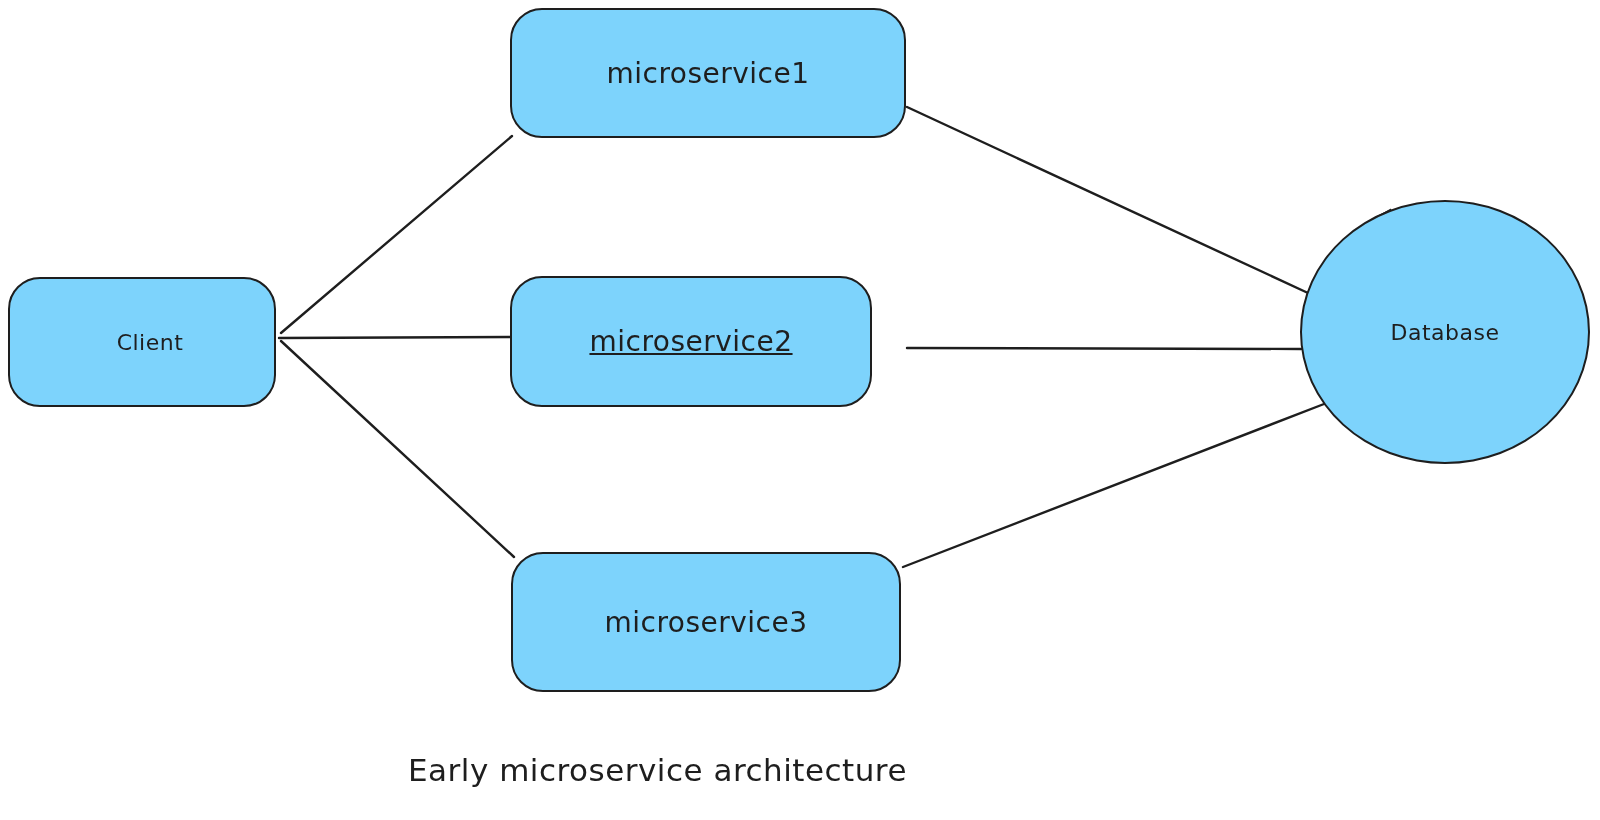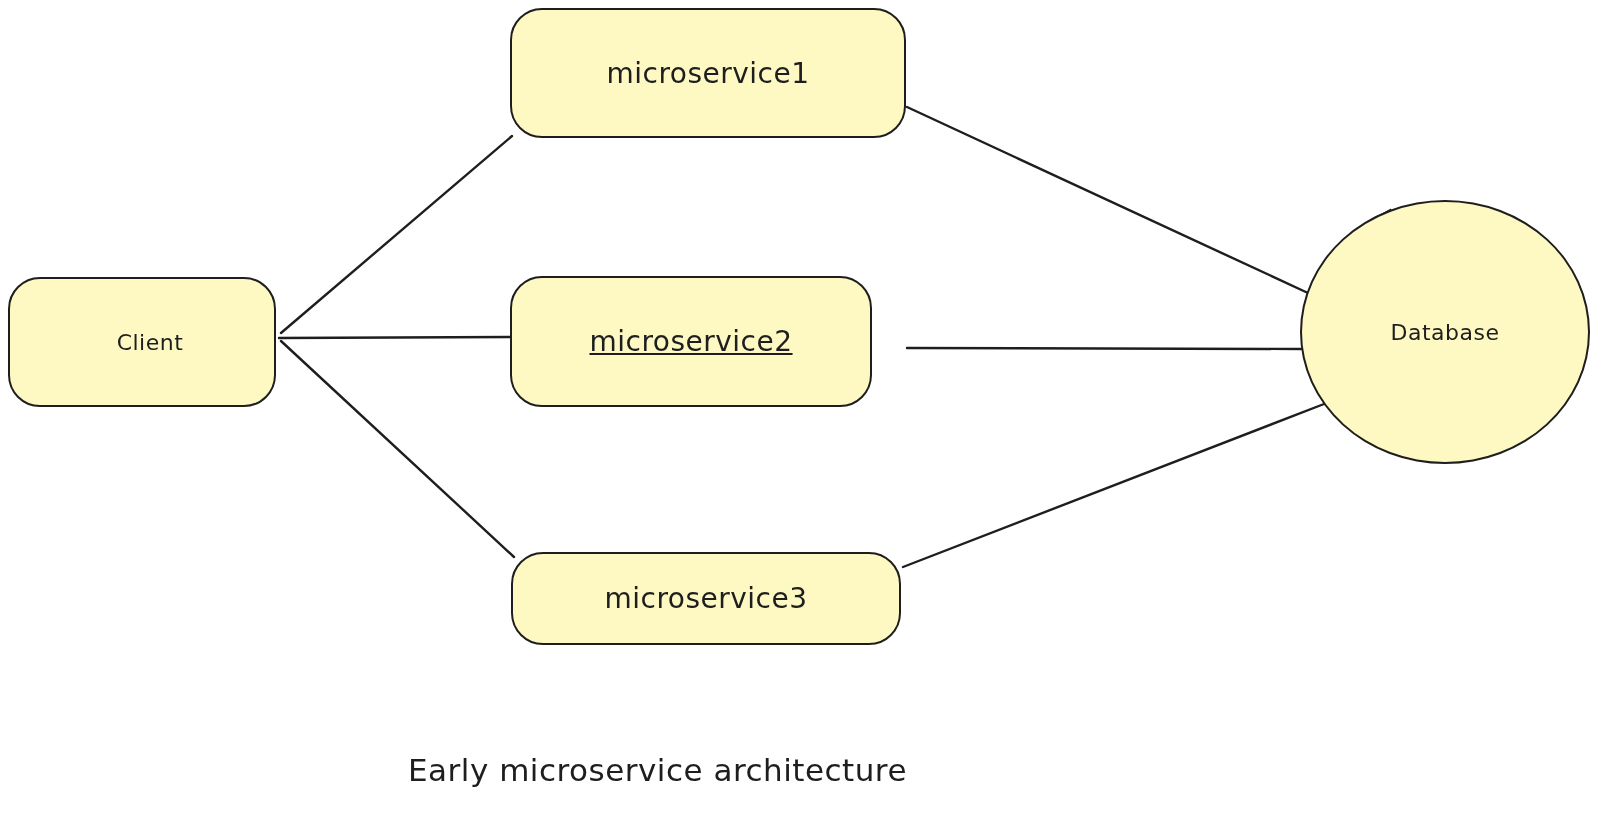--- a/index.html
+++ b/index.html
@@ -21,36 +21,36 @@
     left: 0;
     top: 0;
     width: 1600px;
     height: 820px;
     display: block;
   }
   .node {
     position: absolute;
     box-sizing: border-box;
     border: 2.5px solid #1e1e1e;
-    background: #fef9c3;
+    background: #7dd3fc;
     display: flex;
     align-items: center;
     justify-content: center;
     text-align: center;
   }
   .rect {
     border-radius: 32px;
   }
   .ellipse {
     border-radius: 50%;
   }
   .node-client   { left: 8px;    top: 277px; width: 268px; height: 130px; padding-left: 16px; }
   .node-ms1      { left: 510px;  top: 8px;   width: 396px; height: 130px; }
   .node-ms2      { left: 510px;  top: 276px; width: 362px; height: 131px; text-decoration: underline; }
-  .node-ms3      { left: 511px;  top: 552px; width: 390px; height: 93px; }
+  .node-ms3      { left: 511px;  top: 552px; width: 390px; height: 140px; }
   .node-db       { left: 1300px; top: 200px; width: 290px; height: 264px; }
   .label {
     letter-spacing: 0.5px;
     white-space: nowrap;
   }
   .label-client { font-size: 22px; }
   .label-ms     { font-size: 28px; }
   .label-db     { font-size: 22px; }
   .caption {
     position: absolute;

